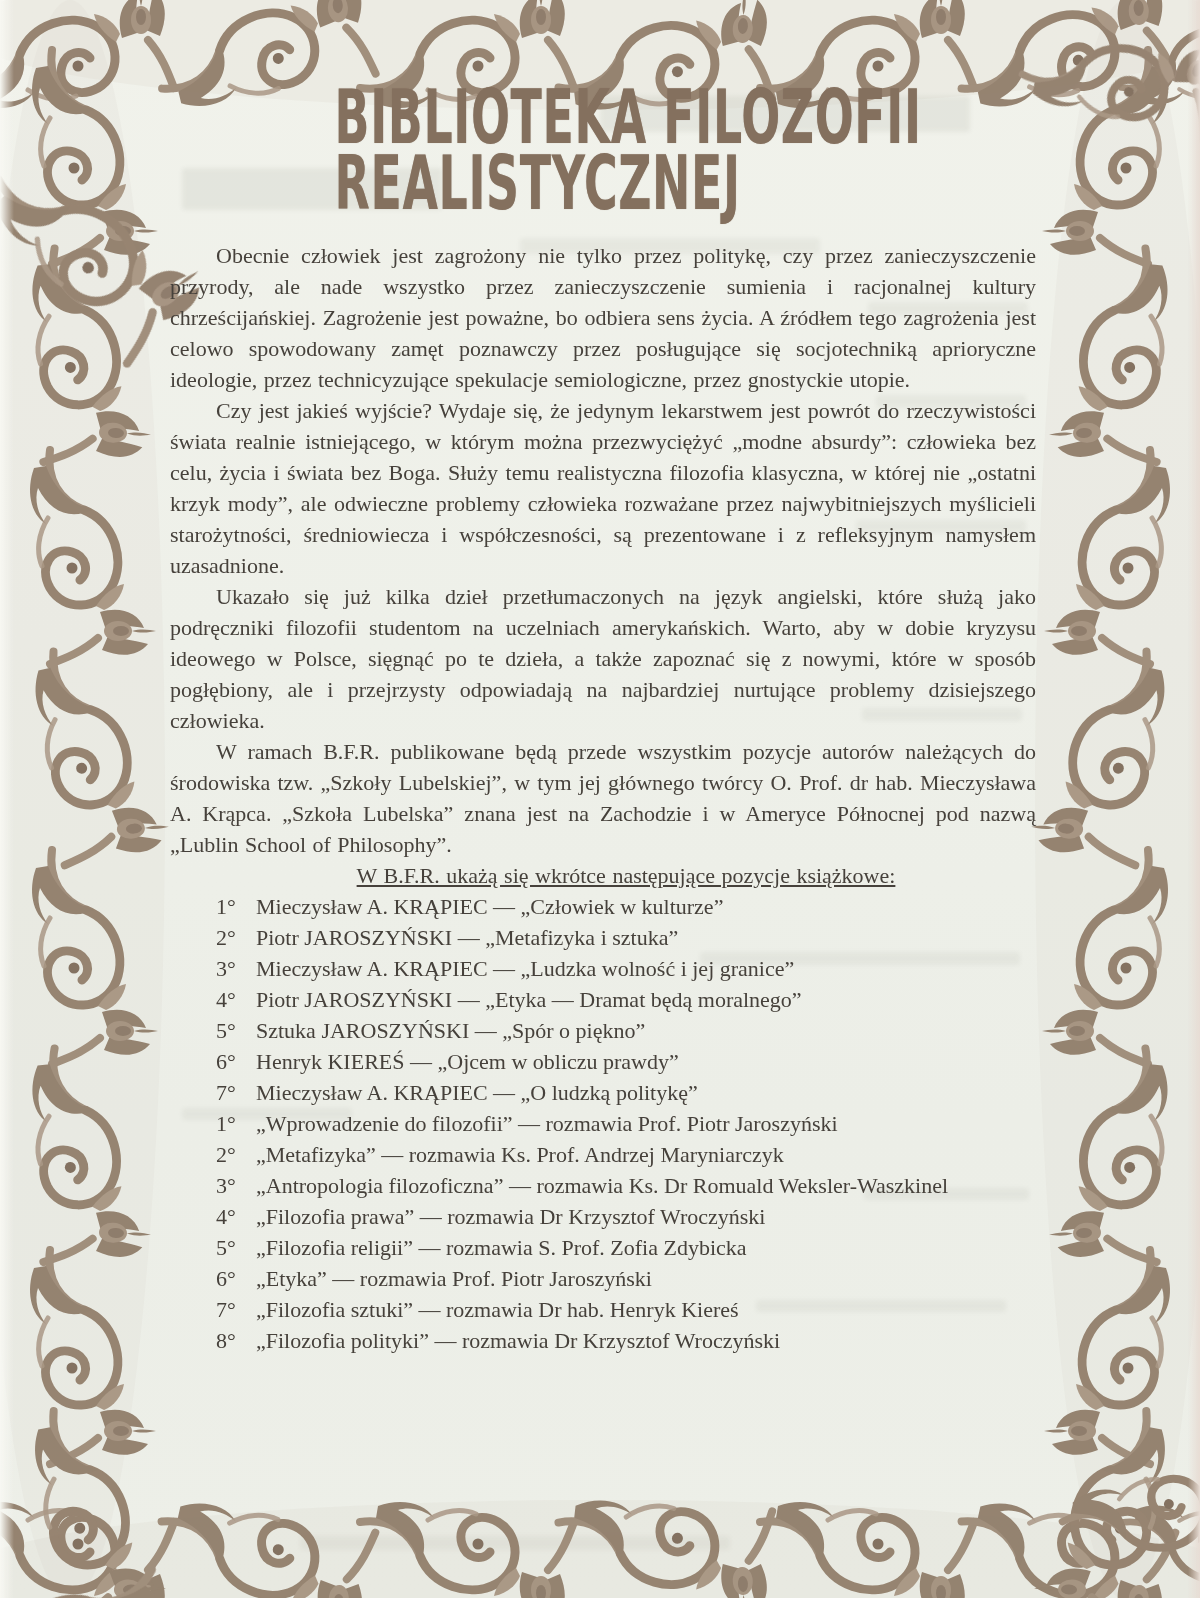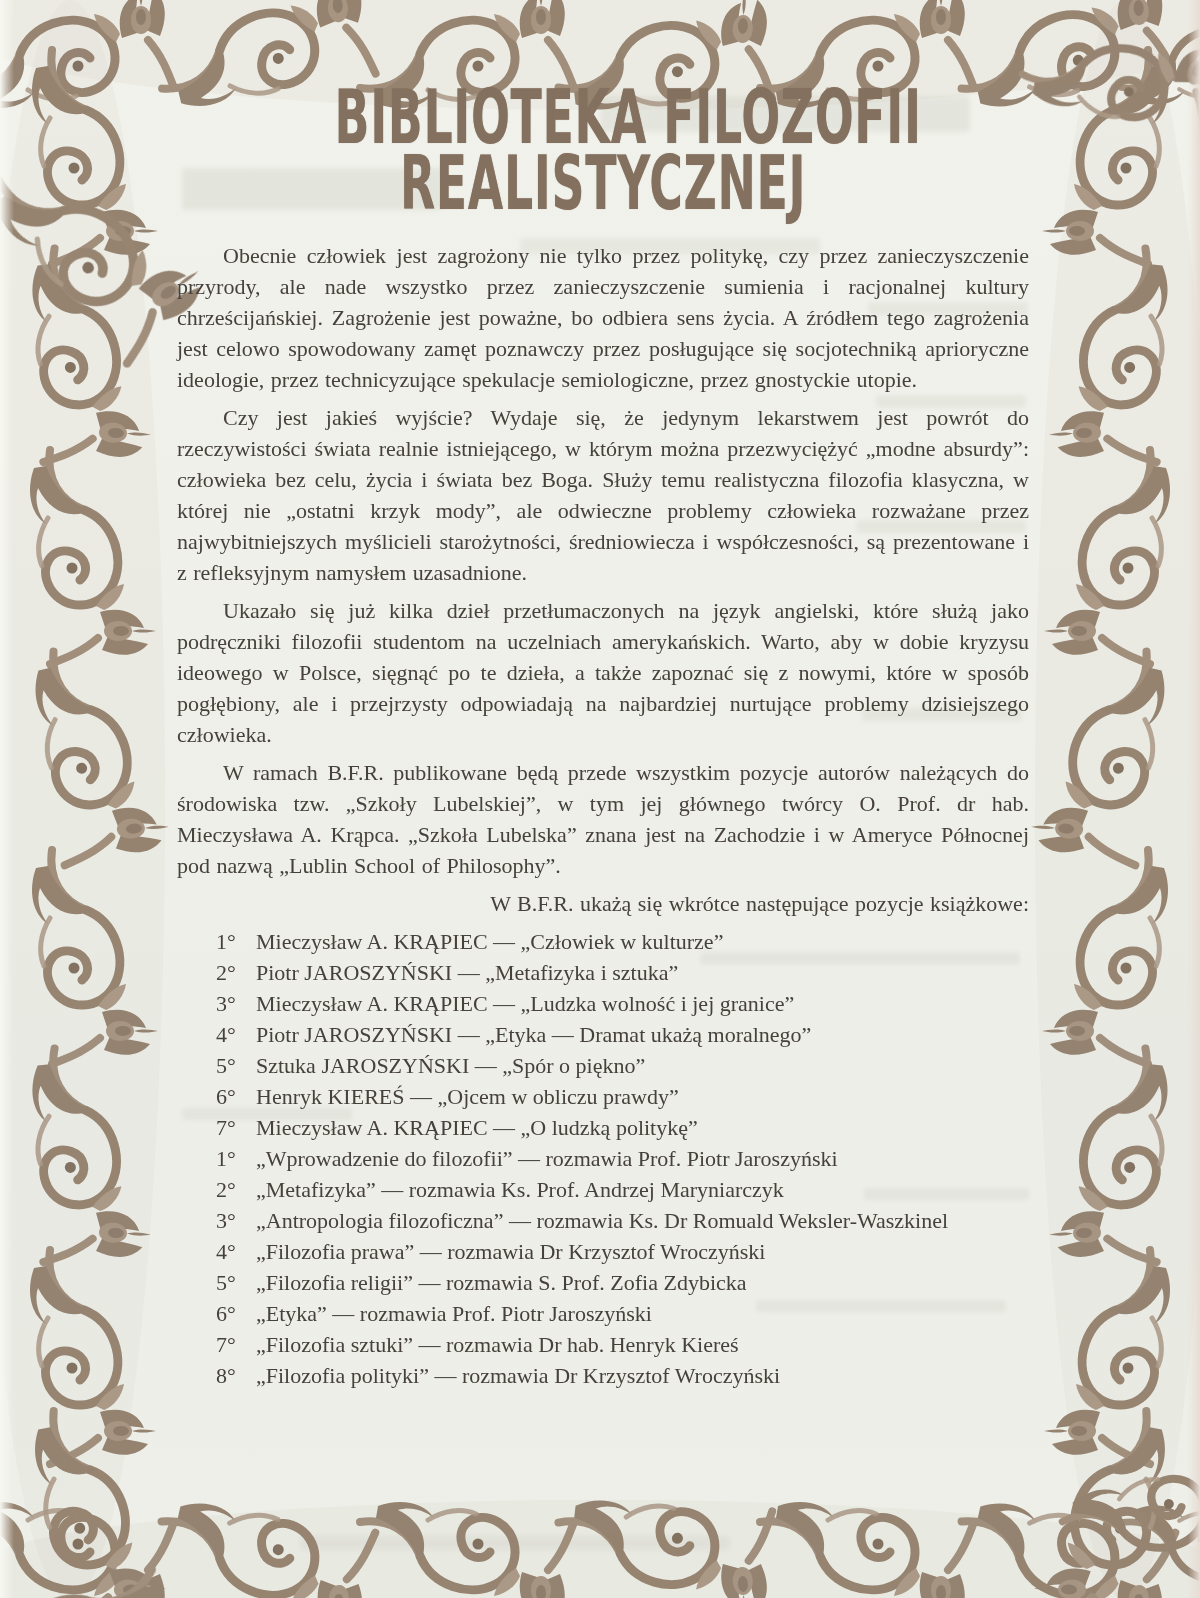--- a/index.html
+++ b/index.html
@@ -30,29 +30,29 @@
   .g6{left:856px;top:520px;width:170px;height:13px;}
   .g7{left:862px;top:708px;width:160px;height:13px;}
   .g8{left:700px;top:952px;width:320px;height:13px;}
   .g9{left:182px;top:1108px;width:170px;height:12px;}
   .g10{left:864px;top:1188px;width:165px;height:12px;}
   .g11{left:756px;top:1300px;width:250px;height:12px;}
   .g12{left:300px;top:1536px;width:430px;height:14px;}
 
   .content{position:absolute;left:170px;top:84px;width:866px;z-index:2;}
 
-  .title{margin:0 0 24px 0;text-align:center;color:#84705e;
+  .title{margin:0 0 24px 0;color:#84705e;
     font-family:"DejaVu Sans","Liberation Sans",sans-serif;font-weight:bold;}
   .title span{display:block;font-size:74px;line-height:66px;letter-spacing:1px;
     transform:scaleX(0.62);transform-origin:50% 50%;white-space:nowrap;
     text-shadow:0 0 1px rgba(122,99,83,.55);}
 
-  .para{margin:7px;font-size:22px;line-height:31px;color:#46413b;
+  .para{margin:0;font-size:22px;line-height:31px;color:#46413b;
     text-align:justify;text-indent:46px;word-spacing:1px;}
-  .intro{text-align:right;}
+  .intro{text-align:center;text-decoration:underline;}
 
   .list{margin:0;}
   .li{display:flex;font-size:22px;line-height:31px;color:#46413b;padding-left:46px;}
   .num{flex:none;width:40px;}
   .txt{flex:1;}
 </style>
 </head>
 <body>
 
 <div class="page">
@@ -164,21 +164,21 @@
       <div class="li">
         <span class="num">2°</span>
         <span class="txt">Piotr JAROSZYŃSKI — „Metafizyka i sztuka”</span>
       </div>
       <div class="li">
         <span class="num">3°</span>
         <span class="txt">Mieczysław A. KRĄPIEC — „Ludzka wolność i jej granice”</span>
       </div>
       <div class="li">
         <span class="num">4°</span>
-        <span class="txt">Piotr JAROSZYŃSKI — „Etyka — Dramat ukażą moralnego”</span>
+        <span class="txt">Piotr JAROSZYŃSKI — „Etyka — Dramat będą moralnego”</span>
       </div>
       <div class="li">
         <span class="num">5°</span>
         <span class="txt">Sztuka JAROSZYŃSKI — „Spór o piękno”</span>
       </div>
       <div class="li">
         <span class="num">6°</span>
         <span class="txt">Henryk KIEREŚ — „Ojcem w obliczu prawdy”</span>
       </div>
       <div class="li">

